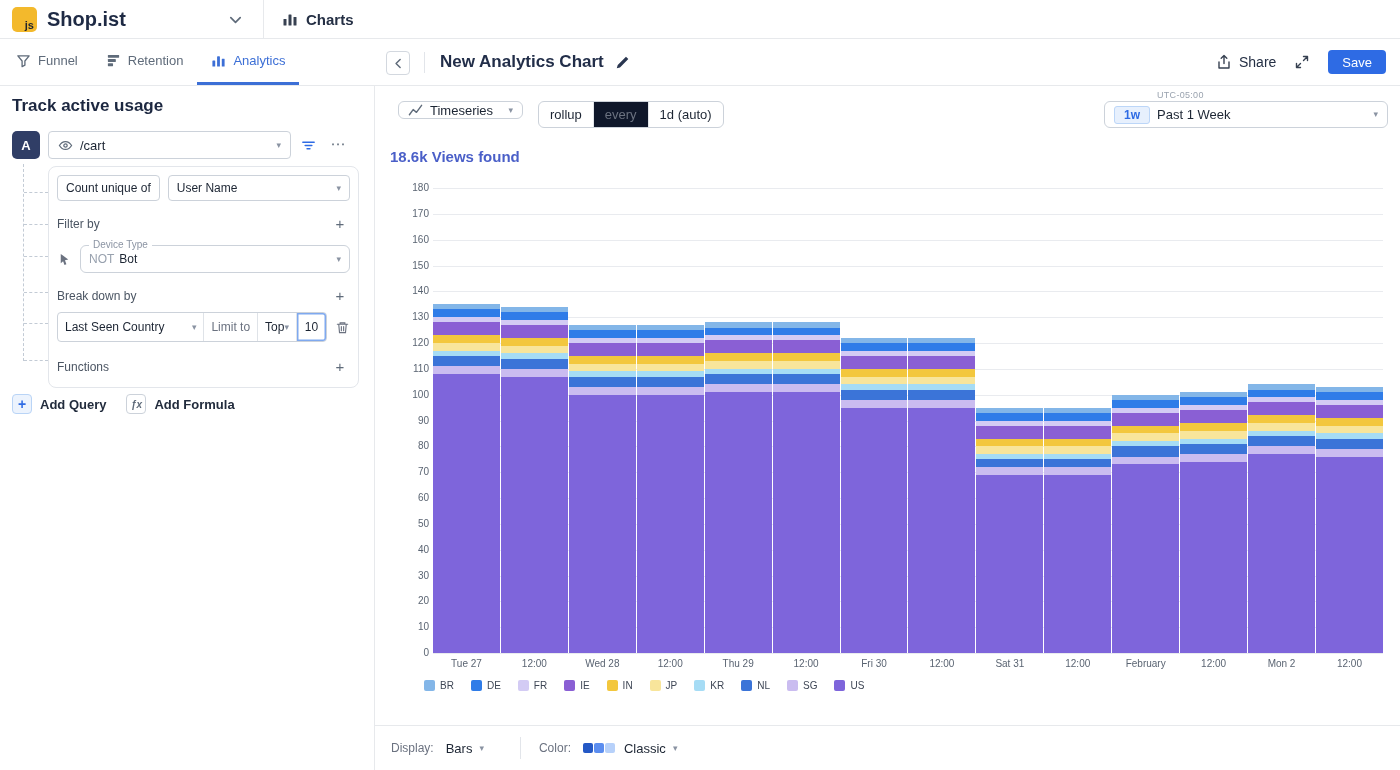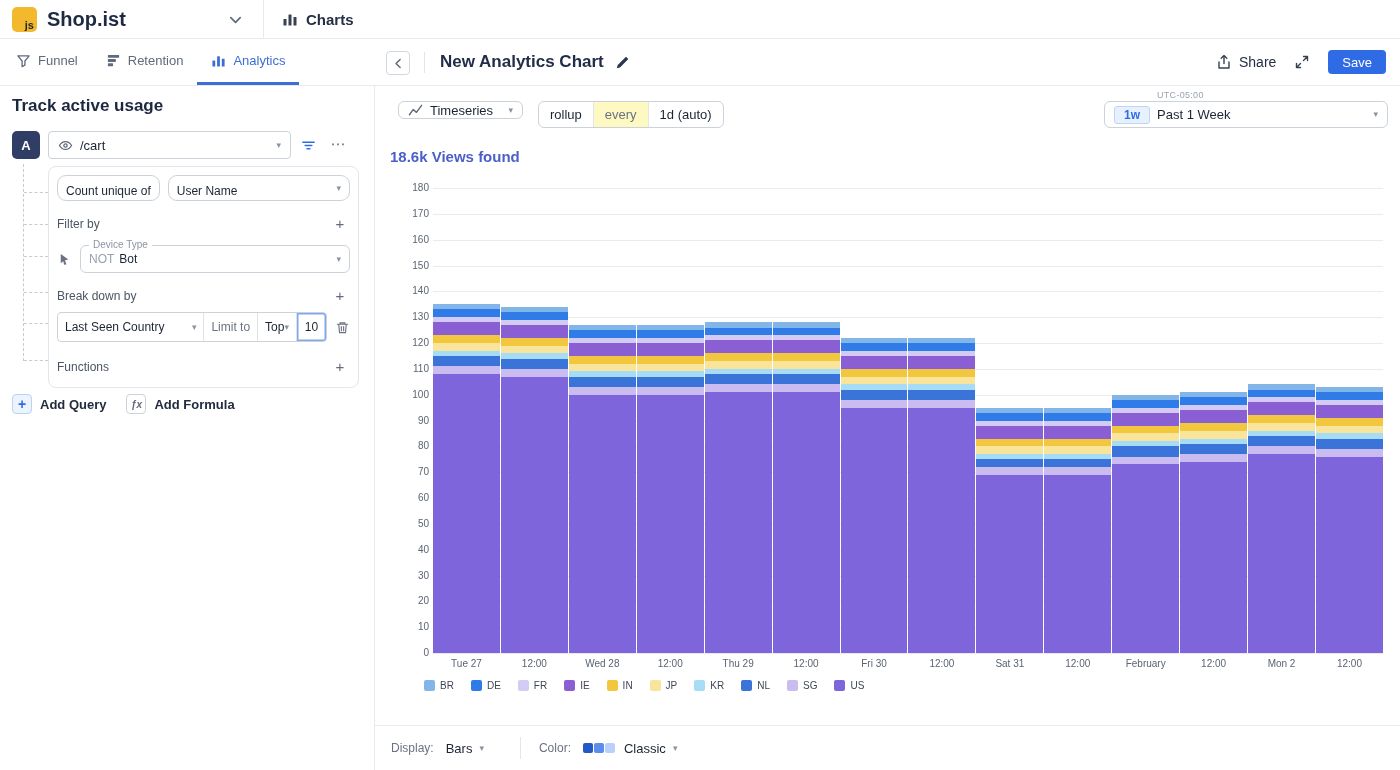--- a/index.html
+++ b/index.html
@@ -49,22 +49,22 @@
   .event-select{position:absolute;left:48px;top:45px;width:243px;height:28px;justify-content:flex-end;}
   .event-select .caret{margin-left:auto;}
   .icon-btn{display:flex;align-items:center;justify-content:center;cursor:pointer;}
   .filter-toggle{position:absolute;left:296px;top:49px;width:24px;height:20px;}
   .more-btn{position:absolute;left:326px;top:46px;width:24px;height:24px;font-size:15px;color:#5f6b7a;}
   .tree-v{position:absolute;left:23px;top:78px;height:197px;border-left:1px dashed #c3cbd5;}
   .tree-h{position:absolute;left:24px;width:24px;height:0;border-top:1px dashed #c3cbd5;}
   .query-card{position:absolute;left:48px;top:80px;width:311px;border:1px solid #e3e6eb;border-radius:8px;
               padding:8px;box-sizing:border-box;background:#fff;}
   .row-selects{display:flex;gap:8px;height:26px;}
-  .box{box-sizing:border-box;border:1px solid #ccd2da;border-radius:9px;display:flex;align-items:flex-start;
-       padding:8px 8px;font-size:12px;color:#1c2533;background:#fff;cursor:pointer;}
+  .box{box-sizing:border-box;border:1px solid #ccd2da;border-radius:4px;display:flex;align-items:center;
+       padding:0 8px;font-size:12px;color:#1c2533;background:#fff;cursor:pointer;}
   .agg-value{flex:1;justify-content:space-between;}
   .label-row{display:flex;justify-content:space-between;align-items:center;font-size:12px;color:#4b5563;
              margin-top:14px;padding-right:2px;}
   .plus-btn{font-size:15px;color:#5f6b7a;width:16px;text-align:center;cursor:pointer;}
   .device-row{display:flex;align-items:center;gap:8px;margin-top:13px;}
   .fieldset{position:relative;flex:1;height:28px;border:1px solid #ccd2da;border-radius:6px;display:flex;
             align-items:center;padding:0 8px;font-size:12px;box-sizing:border-box;cursor:pointer;background:#fff;}
   .legend-lab{position:absolute;top:-7px;left:8px;background:#fff;padding:0 4px;font-size:10px;color:#8b94a3;}
   .fieldset .op{color:#98a1ae;margin-right:5px;}
   .fieldset .val{color:#1c2533;}
@@ -87,21 +87,21 @@
              display:flex;align-items:center;justify-content:center;font-size:10px;font-style:italic;box-sizing:border-box;}
 
   
   .workspace{position:absolute;left:375px;top:86px;width:1025px;height:684px;}
   .ts-select{position:absolute;left:23px;top:15px;width:125px;height:18px;border-radius:6px;}
   .ts-select .caret{margin-left:auto;}
   .rollup-group{position:absolute;left:163px;top:15px;height:27px;border:1px solid #ccd2da;border-radius:6px;
                 display:flex;box-sizing:border-box;background:#fff;}
   .rseg{display:flex;align-items:center;padding:0 11px;font-size:13px;color:#1c2533;cursor:pointer;}
   .rseg + .rseg{border-left:1px solid #e2e6ea;}
-  .rseg-mid{color:#6b7280;background:#fef9c3;cursor:default;}
+  .rseg-mid{color:#6b7280;background:#0f172a;cursor:default;}
   .tz{position:absolute;left:782px;top:4px;font-size:9px;color:#9aa3af;letter-spacing:.3px;}
   .range-select{position:absolute;left:729px;top:15px;width:284px;height:27px;border-radius:6px;}
   .range-chip{background:#e7f0fd;border:1px solid #bcd6f8;color:#2e6be4;border-radius:3px;font-size:12px;
               font-weight:600;padding:1px 9px;}
   .range-select .caret{margin-left:auto;}
   .results{position:absolute;left:15px;top:62px;font-size:15px;font-weight:600;color:#4a5fc8;}
   .y-labels{position:absolute;left:20px;top:102px;width:34px;height:465px;}
   .ytick{position:absolute;right:0;font-size:10px;color:#5a6472;height:10px;line-height:10px;}
   .plot{position:absolute;left:58px;top:102px;width:950px;height:465px;}
   .layer{position:absolute;left:0;top:0;right:0;bottom:0;}

